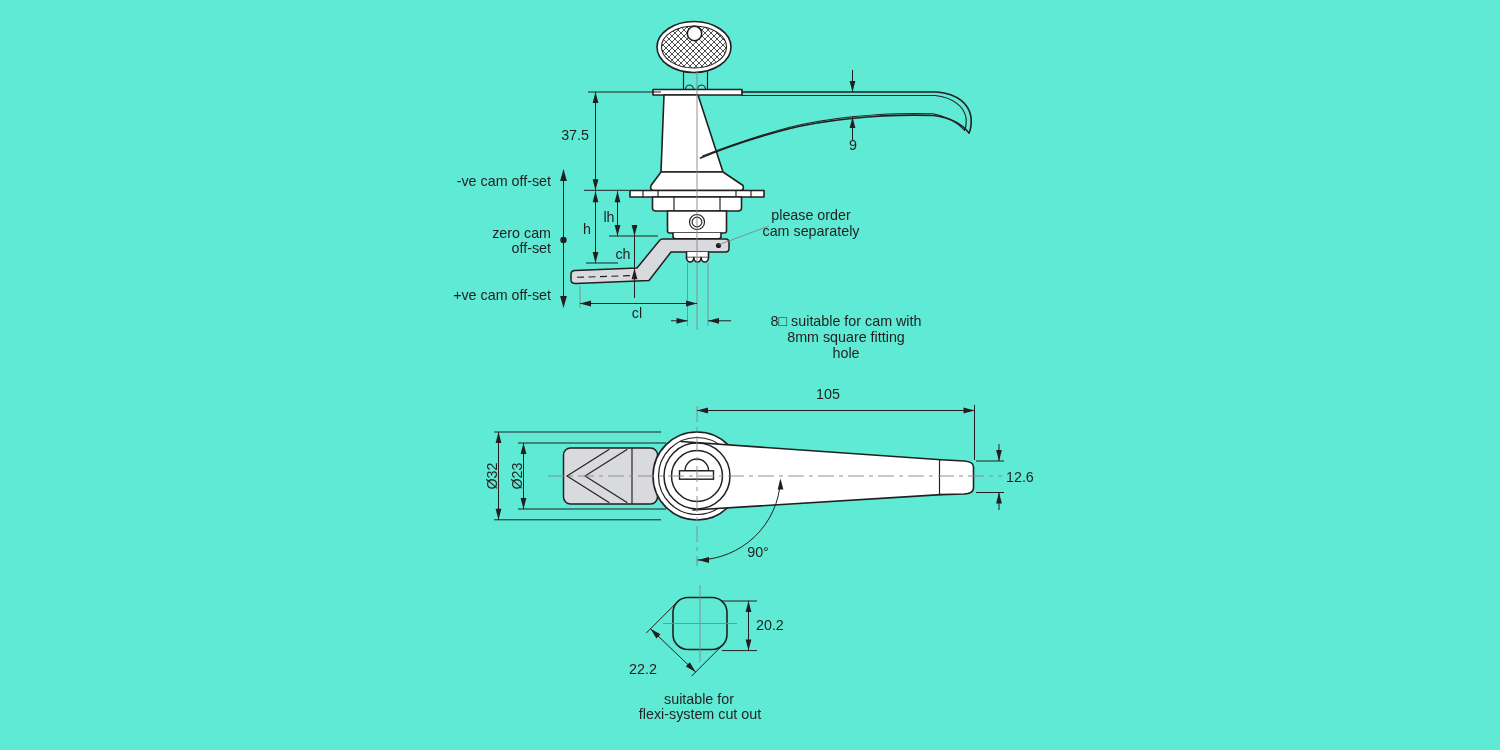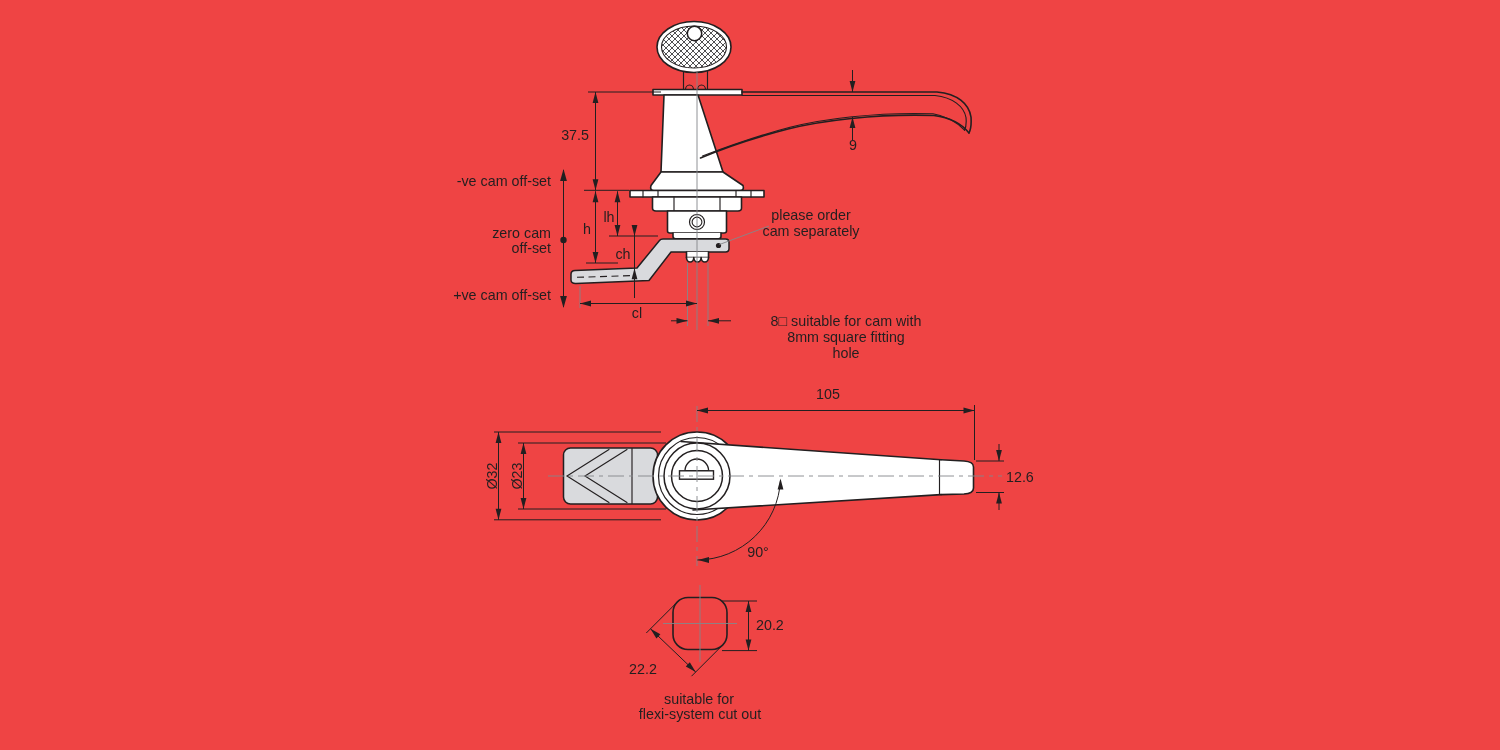--- a/index.html
+++ b/index.html
@@ -1,16 +1,16 @@
 <!DOCTYPE html>
 <html><head>
 <meta charset="utf-8">
 <style>
   html,body{margin:0;padding:0;background:#ffffff;}
-  .stage{width:1500px;height:750px;position:relative;background:#ef4444;}
+  .stage{width:1500px;height:750px;position:relative;background:#5eead4;}
   svg{display:block;}
   text{font-family:"Liberation Sans","DejaVu Sans",sans-serif;font-size:14.3px;fill:#231f20;}
   .ol{stroke:#231f20;fill:#ffffff;stroke-width:1.6;stroke-linejoin:round;stroke-linecap:round;}
   .oln{stroke:#231f20;fill:none;stroke-width:1.6;stroke-linejoin:round;stroke-linecap:round;}
   .ol2{stroke:#231f20;fill:none;stroke-width:1.15;stroke-linecap:round;}
   .dim{stroke:#231f20;fill:none;stroke-width:1;}
   .arr{fill:#231f20;stroke:none;}
   .cline{stroke:#85878a;stroke-width:0.9;fill:none;}
   .cdash{stroke:#85878a;stroke-width:0.9;fill:none;stroke-dasharray:16 5 4 5;}
   .gray{fill:#d9dadd;stroke:#231f20;stroke-width:1.5;stroke-linejoin:round;}

